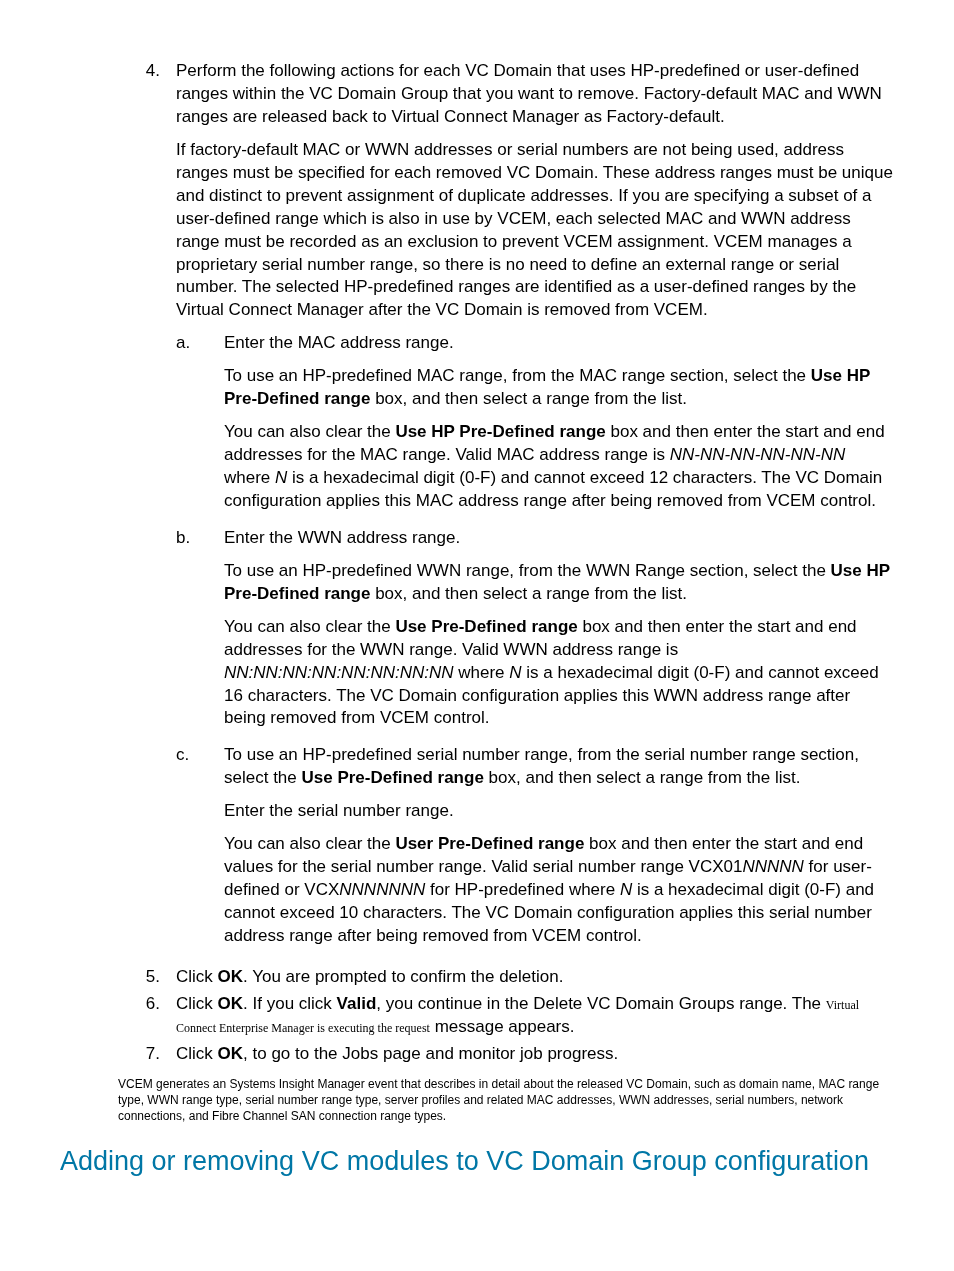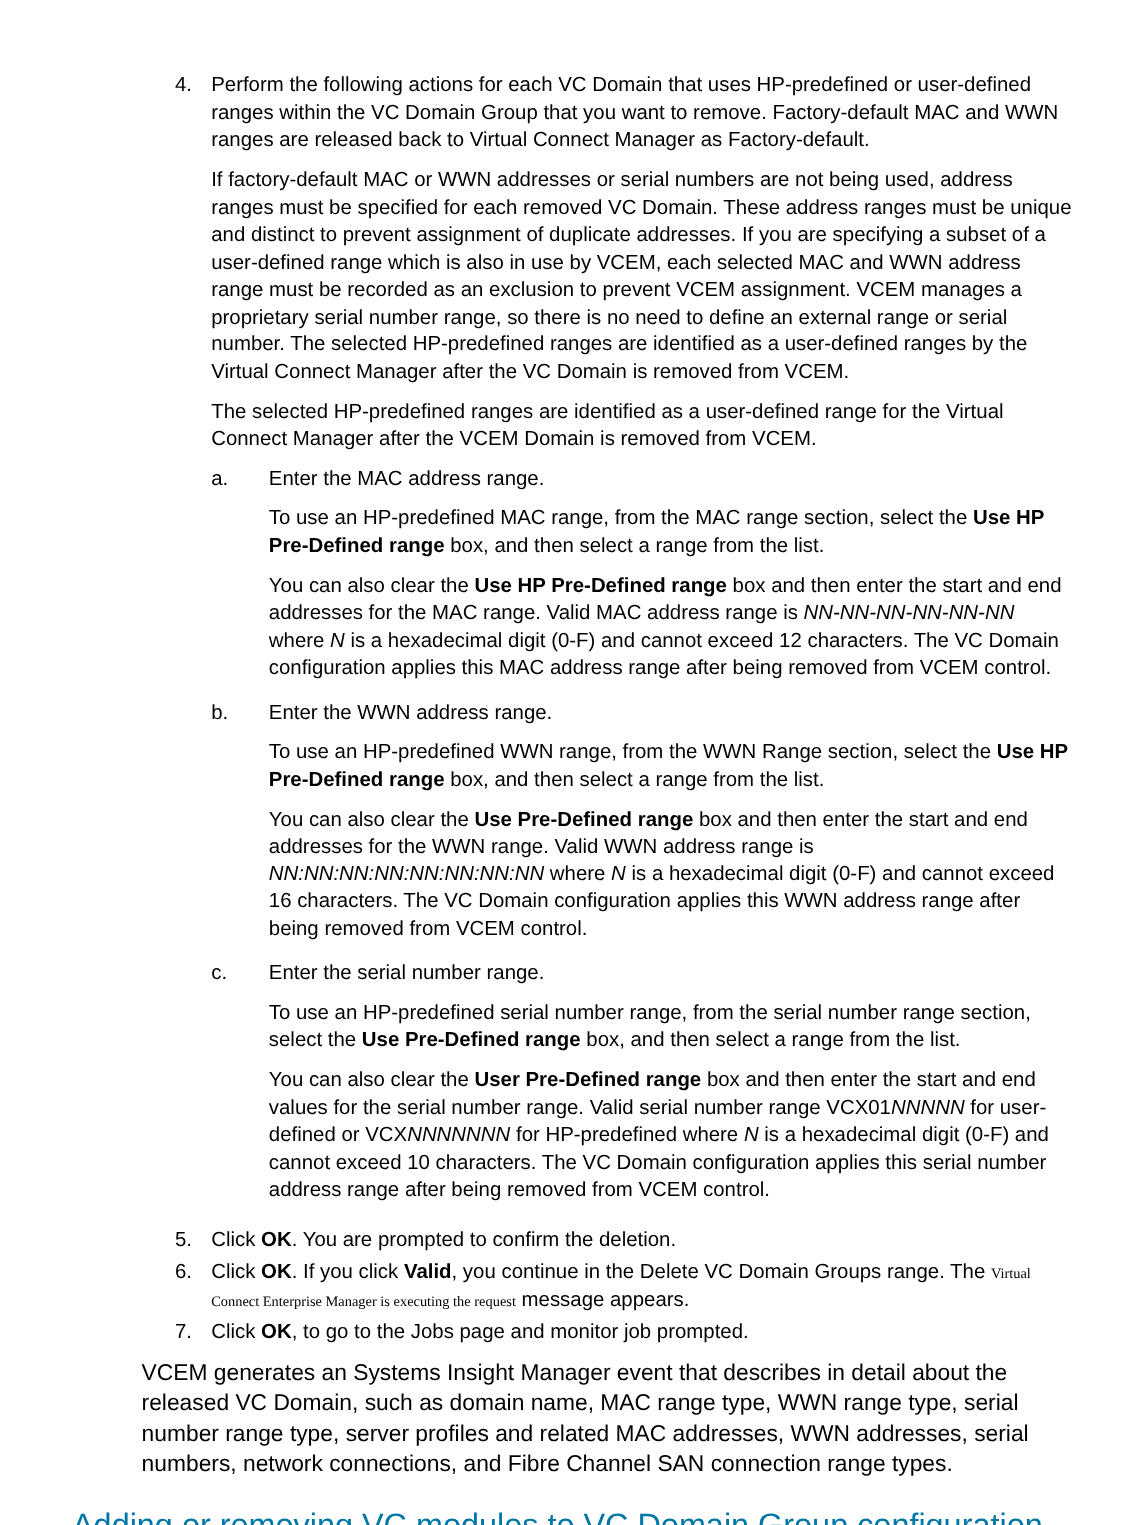--- a/index.html
+++ b/index.html
@@ -47,21 +47,21 @@
   }
   .sub-body {
     flex: 1;
     font-size: 17px;
     line-height: 1.35;
   }
   .bold { font-weight: bold; }
   .italic { font-style: italic; text-align: right; }
   .mono { font-family: Liberation Serif, serif; font-size: 12px; }
   .concl-para {
-    font-size: 19px;
+    font-size: 12px;
     line-height: 1.35;
     margin: 10px 0 18px 58px;
   }
   h2.section {
     font-family: Arial, Helvetica, sans-serif;
     font-weight: normal;
     color: #0077a6;
     font-size: 27px;
     margin: 22px 0 10px 0;
   }
@@ -74,21 +74,20 @@
 
 <div class="page">
 
   <div class="list-wrap">
 
     <div class="ol-item">
       <div class="ol-num">4.</div>
       <div class="ol-body">
         <div class="para">Perform the following actions for each VC Domain that uses HP-predefined or user-defined ranges within the VC Domain Group that you want to remove. Factory-default MAC and WWN ranges are released back to Virtual Connect Manager as Factory-default.</div>
         <div class="para">If factory-default MAC or WWN addresses or serial numbers are not being used, address ranges must be specified for each removed VC Domain. These address ranges must be unique and distinct to prevent assignment of duplicate addresses. If you are specifying a subset of a user-defined range which is also in use by VCEM, each selected MAC and WWN address range must be recorded as an exclusion to prevent VCEM assignment. VCEM manages a proprietary serial number range, so there is no need to define an external range or serial number. The selected HP-predefined ranges are identified as a user-defined ranges by the Virtual Connect Manager after the VC Domain is removed from VCEM.</div>
-        <div class="para">The selected HP-predefined ranges are identified as a user-defined range for the Virtual Connect Manager after the VCEM Domain is removed from VCEM.</div>
 
         <div class="sub-item">
           <div class="sub-letter">a.</div>
           <div class="sub-body">
             <div class="para">Enter the MAC address range.</div>
             <div class="para">
               <span>To use an HP-predefined MAC range, from the MAC range section, select the </span><span class="bold">Use HP Pre-Defined range</span><span> box, and then select a range from the list.</span>
             </div>
             <div class="para">
               <span>You can also clear the </span><span class="bold">Use HP Pre-Defined range</span><span> box and then enter the start and end addresses for the MAC range. Valid MAC address range is </span><span class="italic">NN-NN-NN-NN-NN-NN</span><span> where </span><span class="italic">N</span><span> is a hexadecimal digit (0-F) and cannot exceed 12 characters. The VC Domain configuration applies this MAC address range after being removed from VCEM control.</span>
@@ -105,24 +104,24 @@
             </div>
             <div class="para">
               <span>You can also clear the </span><span class="bold">Use Pre-Defined range</span><span> box and then enter the start and end addresses for the WWN range. Valid WWN address range is </span><span class="italic">NN:NN:NN:NN:NN:NN:NN:NN</span><span> where </span><span class="italic">N</span><span> is a hexadecimal digit (0-F) and cannot exceed 16 characters. The VC Domain configuration applies this WWN address range after being removed from VCEM control.</span>
             </div>
           </div>
         </div>
 
         <div class="sub-item">
           <div class="sub-letter">c.</div>
           <div class="sub-body">
-            <div class="para">Enter the serial number range.</div>
             <div class="para">
               <span>To use an HP-predefined serial number range, from the serial number range section, select the </span><span class="bold">Use Pre-Defined range</span><span> box, and then select a range from the list.</span>
             </div>
+            <div class="para">Enter the serial number range.</div>
             <div class="para">
               <span>You can also clear the </span><span class="bold">User Pre-Defined range</span><span> box and then enter the start and end values for the serial number range. Valid serial number range VCX01</span><span class="italic">NNNNN</span><span> for user-defined or VCX</span><span class="italic">NNNNNNN</span><span> for HP-predefined where </span><span class="italic">N</span><span> is a hexadecimal digit (0-F) and cannot exceed 10 characters. The VC Domain configuration applies this serial number address range after being removed from VCEM control.</span>
             </div>
           </div>
         </div>
 
       </div>
     </div>
 
     <div class="ol-item">
@@ -135,21 +134,21 @@
     <div class="ol-item">
       <div class="ol-num">6.</div>
       <div class="ol-body">
         <span>Click </span><span class="bold">OK</span><span>. If you click </span><span class="bold">Valid</span><span>, you continue in the Delete VC Domain Groups range. The </span><span class="mono">Virtual Connect Enterprise Manager is executing the request</span><span> message appears.</span>
       </div>
     </div>
 
     <div class="ol-item">
       <div class="ol-num">7.</div>
       <div class="ol-body">
-        <span>Click </span><span class="bold">OK</span><span>, to go to the Jobs page and monitor job prompted.</span>
+        <span>Click </span><span class="bold">OK</span><span>, to go to the Jobs page and monitor job progress.</span>
       </div>
     </div>
 
   </div>
 
   <div class="concl-para">VCEM generates an Systems Insight Manager event that describes in detail about the released VC Domain, such as domain name, MAC range type, WWN range type, serial number range type, server profiles and related MAC addresses, WWN addresses, serial numbers, network connections, and Fibre Channel SAN connection range types.</div>
 
   <h2 class="section">Adding or removing VC modules to VC Domain Group configuration</h2>
 
 </div>

